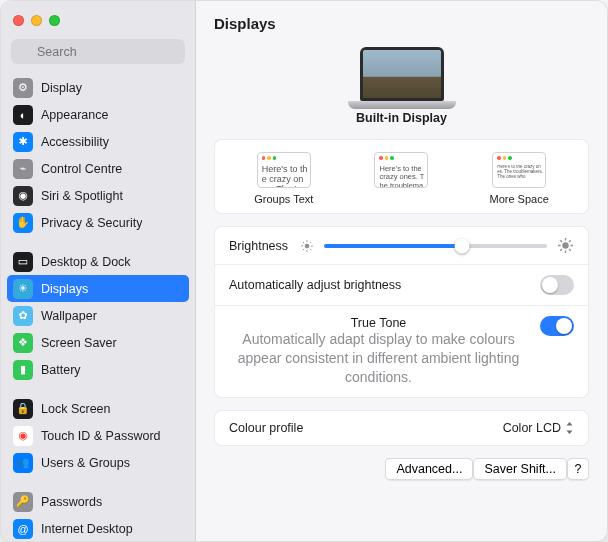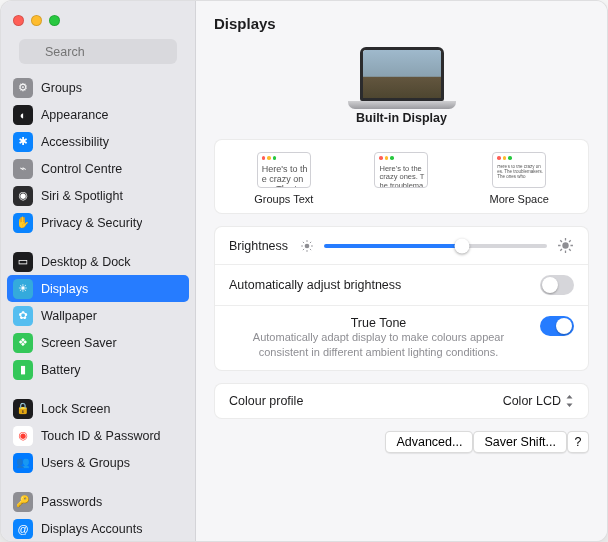--- a/index.html
+++ b/index.html
@@ -3,21 +3,21 @@
 <meta charset="utf-8">
 <style>
   * { box-sizing: border-box; margin: 0; padding: 0; }
   body { font-family: -apple-system, "Helvetica Neue", Arial, sans-serif; font-size: 12.5px; color: #1d1d1f; background: #fff; }
   .window { width: 608px; height: 542px; background: #f1f1f3; border-radius: 12px; overflow: hidden; display: flex; box-shadow: 0 10px 40px rgba(0,0,0,.25); border:1px solid rgba(0,0,0,.08); margin: 0 auto; }
   .sidebar { width: 195px; background: #e7e7eb; display: flex; flex-direction: column; border-right: 1px solid rgba(0,0,0,.08); }
   .titlebar { height: 38px; display: flex; align-items: center; padding: 0 12px; gap: 8px; }
   .traffic { display: flex; gap: 7px; }
   .dot { width: 11px; height: 11px; border-radius: 50%; border: .5px solid rgba(0,0,0,.15); }
   .dot.red { background:#ff5f57; } .dot.yellow { background:#febc2e; } .dot.green { background:#28c840; }
-  .searchwrap { padding: 0 18px 8px; }
+  .searchwrap { padding: 0 10px 8px; }
   .search { width: 100%; height: 25px; border-radius: 6px; border: none; background: #d9d9dd; padding: 0 8px 0 26px; font-size: 12.5px; color:#6e6e73; position: relative; }
   .search-box { position: relative; }
   .search-box svg { position: absolute; left: 8px; top: 5px; width: 14px; height: 14px; fill:#8e8e93; }
   .navlist { flex:1; overflow-y:auto; padding: 2px 6px 8px; }
   .group-gap { height: 12px; }
   .item { display:flex; align-items:center; gap:8px; padding: 3.5px 6px; border-radius:5px; cursor:default; }
   .item.selected { background:#267cff; color:#fff; }
   .item .icon { width:20px; height:20px; border-radius:4.5px; display:flex; align-items:center; justify-content:center; font-size:11px; color:#fff; flex-shrink:0; background:#8e8e93; }
   .item .label { white-space:nowrap; overflow:hidden; text-overflow:ellipsis; }
   .main { flex:1; display:flex; flex-direction:column; background:#f6f6f8; overflow:auto; }
@@ -44,21 +44,21 @@
   .row .lbl { flex:0 0 auto; }
   .row .grow { flex:1; }
   .slider-wrap { display:flex; align-items:center; gap:10px; flex:1; }
   .sun { width:14px; height:14px; fill:#8e8e93; }
   .sun.big { width:17px; height:17px; }
   .slider { flex:1; height:4px; border-radius:3px; background:linear-gradient(90deg,#267cff 0%,#267cff 62%,#d6d6da 62%,#d6d6da 100%); position:relative; }
   .slider .knob { position:absolute; top:50%; left:62%; transform:translate(-50%,-50%); width:15px; height:15px; border-radius:50%; background:#fff; box-shadow:0 1px 3px rgba(0,0,0,.35); }
   .switch { width:34px; height:20px; border-radius:10px; background:#d6d6da; position:relative; }
   .switch .kn { position:absolute; top:2px; left:2px; width:16px;height:16px;border-radius:50%; background:#fff; box-shadow:0 1px 2px rgba(0,0,0,.3);}
   .switch.on { background:#267cff; } .switch.on .kn{ left:auto; right:2px; }
-  .subtle { color:#8e8e93; font-size:11px; line-height:1.35; }
+  .subtle { color:#8e8e93; font-size:14px; line-height:1.35; }
   .select { display:flex; align-items:center; gap:4px; color:#1d1d1f; font-size:12.5px; }
   .select svg { width:9px; height:12px; fill:#6e6e73; }
   .footer-btns { display:flex; justify-content:flex-end; padding: 0 0 2px; }
   .btn { background:#fff; border:1px solid rgba(0,0,0,.14); border-radius:5px; padding:3px 10px; font-size:12.5px; box-shadow:0 0.5px 1px rgba(0,0,0,.08);}
   .btn.help { width:22px; padding:3px 0; text-align:center; }
   ::-webkit-scrollbar{width:0;height:0;}
 </style>
 </head>
 <body>
 
@@ -76,21 +76,21 @@
       <div class="search-box">
         <svg viewBox="0 0 16 16">
             <path d="M6.5 1a5.5 5.5 0 0 1 4.38 8.83l3.4 3.4-1.05 1.04-3.4-3.4A5.5 5.5 0 1 1 6.5 1zm0 1.5a4 4 0 1 0 0 8 4 4 0 0 0 0-8z"></path>
           </svg>
         <input class="search" placeholder="Search" style="">
       </div>
     </div>
     <nav class="navlist" id="navlist">
         <div class="item">
           <div class="icon" style="background: rgb(142, 142, 147);">⚙︎</div>
-          <span class="label">Groups</span>
+          <span class="label">Display</span>
         </div>
         <div class="item">
           <div class="icon" style="background: rgb(28, 28, 30);">◐</div>
           <span class="label">Appearance</span>
         </div>
         <div class="item">
           <div class="icon" style="background: rgb(10, 132, 255);">✱</div>
           <span class="label">Accessibility</span>
         </div>
         <div class="item">
@@ -139,21 +139,21 @@
           <div class="icon" style="background: rgb(0, 122, 255);">👥</div>
           <span class="label">Users &amp; Groups</span>
         </div>
         <div class="group-gap"></div>
         <div class="item">
           <div class="icon" style="background: rgb(142, 142, 147);">🔑</div>
           <span class="label">Passwords</span>
         </div>
         <div class="item">
           <div class="icon" style="background: rgb(10, 132, 255);">@</div>
-          <span class="label">Displays Accounts</span>
+          <span class="label">Internet Desktop</span>
         </div>
       </nav>
   </aside>
 
   <main class="main">
     <div class="main-header">Displays</div>
     <div class="content">
 
       <div class="display-hero">
         <div class="laptop">

